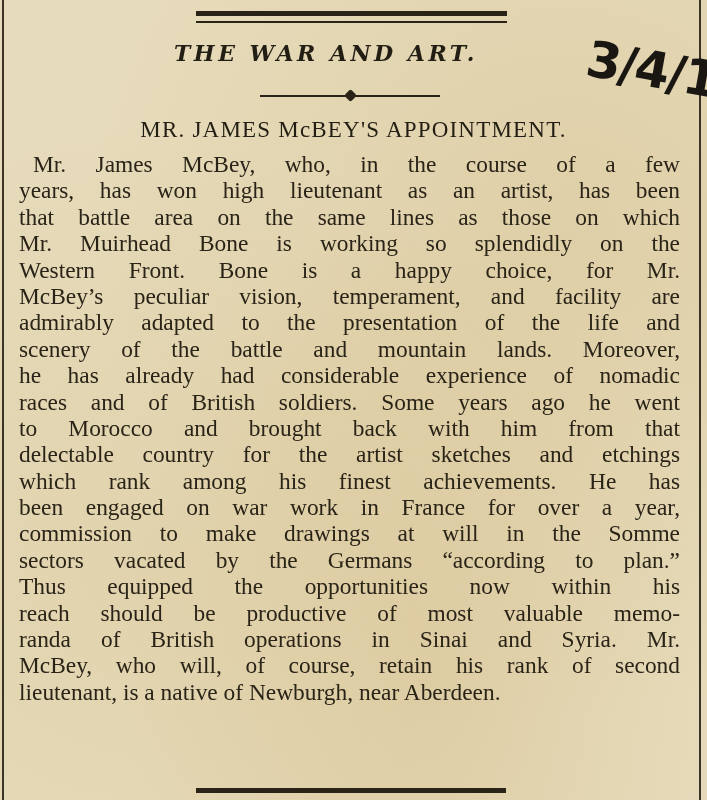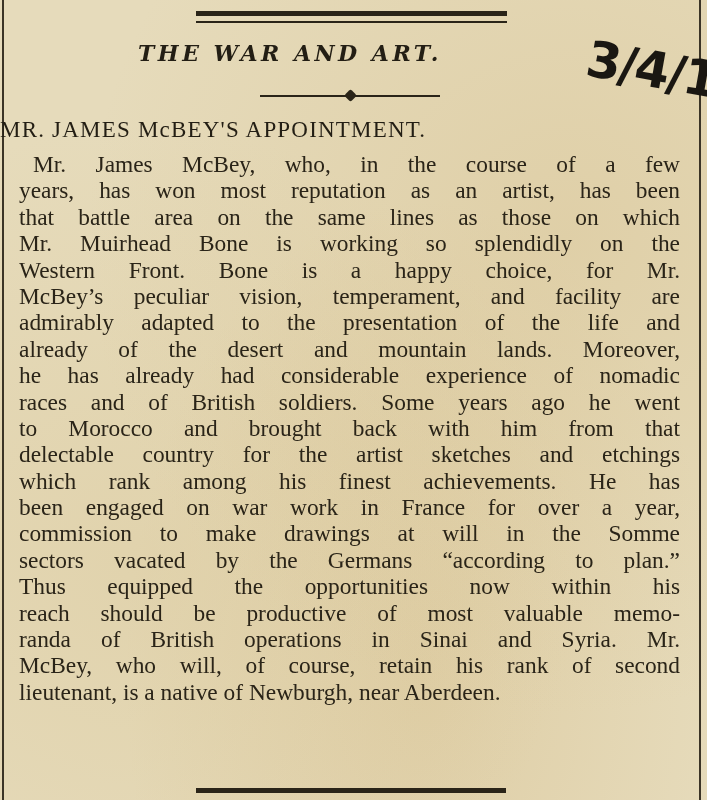--- a/index.html
+++ b/index.html
@@ -17,33 +17,33 @@
       radial-gradient(ellipse at 60% 85%, rgba(205,175,115,0.3), transparent 50%),
       #e6dbbb;
   }
   .rule-left { position:absolute; left:2px; top:0; width:1.5px; height:800px; background:#3b3426; }
   .rule-right { position:absolute; left:699px; top:0; width:1.5px; height:800px; background:#3b3426; }
   .top-rule-thick { position:absolute; left:196px; top:11px; width:311px; height:5px; background:#2a2418; }
   .top-rule-thin { position:absolute; left:196px; top:21px; width:311px; height:2px; background:#2a2418; }
   .title {
     position:absolute; left:0; width:620px; top:40px; text-align:center;
     font-family:"DejaVu Serif", serif; font-style:italic; font-weight:bold;
-    font-size:22px; letter-spacing:3.5px; color:#231e14;
+    font-size:22px; letter-spacing:3.5px; color:#231e14;padding-left:36px;
   }
   .title span { margin-left:-40px; }
   .divider { position:absolute; left:260px; top:95px; width:180px; height:2px; background:#2a2418; }
   .divider-dot { position:absolute; left:346px; top:91px; width:9px; height:9px; background:#2a2418; transform:rotate(45deg); border-radius:2px; }
   .date-note {
     position:absolute; left:558px; top:4px; width:140px; height:140px;
     font-family:"DejaVu Sans", sans-serif; font-weight:bold; font-size:50px;
     color:#1a1712; transform:rotate(62deg); transform-origin:center;
     letter-spacing:-2px; line-height:1;
   }
   .subhead {
-    position:absolute; left:0; width:707px; top:117px; 
+    position:absolute; left:0; width:707px; top:117px; text-align:center;
     font-family:"Liberation Serif", serif; font-size:23px; letter-spacing:1.2px; color:#231e14;
   }
   .body {
     position:absolute; left:19px; top:151px; width:661px;
     font-family:"Liberation Serif", serif; font-size:23.4px; line-height:26.4px;
     color:#2a2418; margin:0;
   }
   .line { display:block; text-align:justify; text-align-last:justify; white-space:nowrap; height:26.4px; }
   .line.first { text-indent:14px; }
   .line.last { text-align-last:left; }
@@ -63,27 +63,27 @@
 
   <div class="date-note"><span style="display:inline-block;transform:rotate(-52deg) translate(-4px,10px);">3/4/17</span></div>
 
   <div class="divider"></div>
   <div class="divider-dot"></div>
 
   <div class="subhead">MR. JAMES McBEY'S APPOINTMENT.</div>
 
   <div class="body">
     <span class="line first">Mr. James McBey, who, in the course of a few</span>
-    <span class="line">years, has won most reputation as an artist, has been</span>
+    <span class="line">years, has won high lieutenant as an artist, has been</span>
     <span class="line">that battle area on the same lines as those on which</span>
     <span class="line">Mr. Muirhead Bone is working so splendidly on the</span>
     <span class="line">Western Front.  Bone is a happy  choice, for Mr.</span>
     <span class="line">McBey’s peculiar vision, temperament, and facility are</span>
     <span class="line">admirably adapted to the presentation of the life and</span>
-    <span class="line">already of the desert and mountain lands.  Moreover,</span>
+    <span class="line">scenery of the battle and mountain lands.  Moreover,</span>
     <span class="line">he has already had considerable experience of nomadic</span>
     <span class="line">races and of British soldiers.  Some years ago he went</span>
     <span class="line">to Morocco and brought back with him from that</span>
     <span class="line">delectable country for the artist sketches and etchings</span>
     <span class="line">which rank among his finest achievements.  He has</span>
     <span class="line">been engaged on war work in France for over a year,</span>
     <span class="line">commission to make drawings at will in the Somme</span>
     <span class="line">sectors vacated by the Germans “according to plan.”</span>
     <span class="line">Thus equipped the opportunities now within his</span>
     <span class="line">reach should be productive of most valuable memo-</span>

